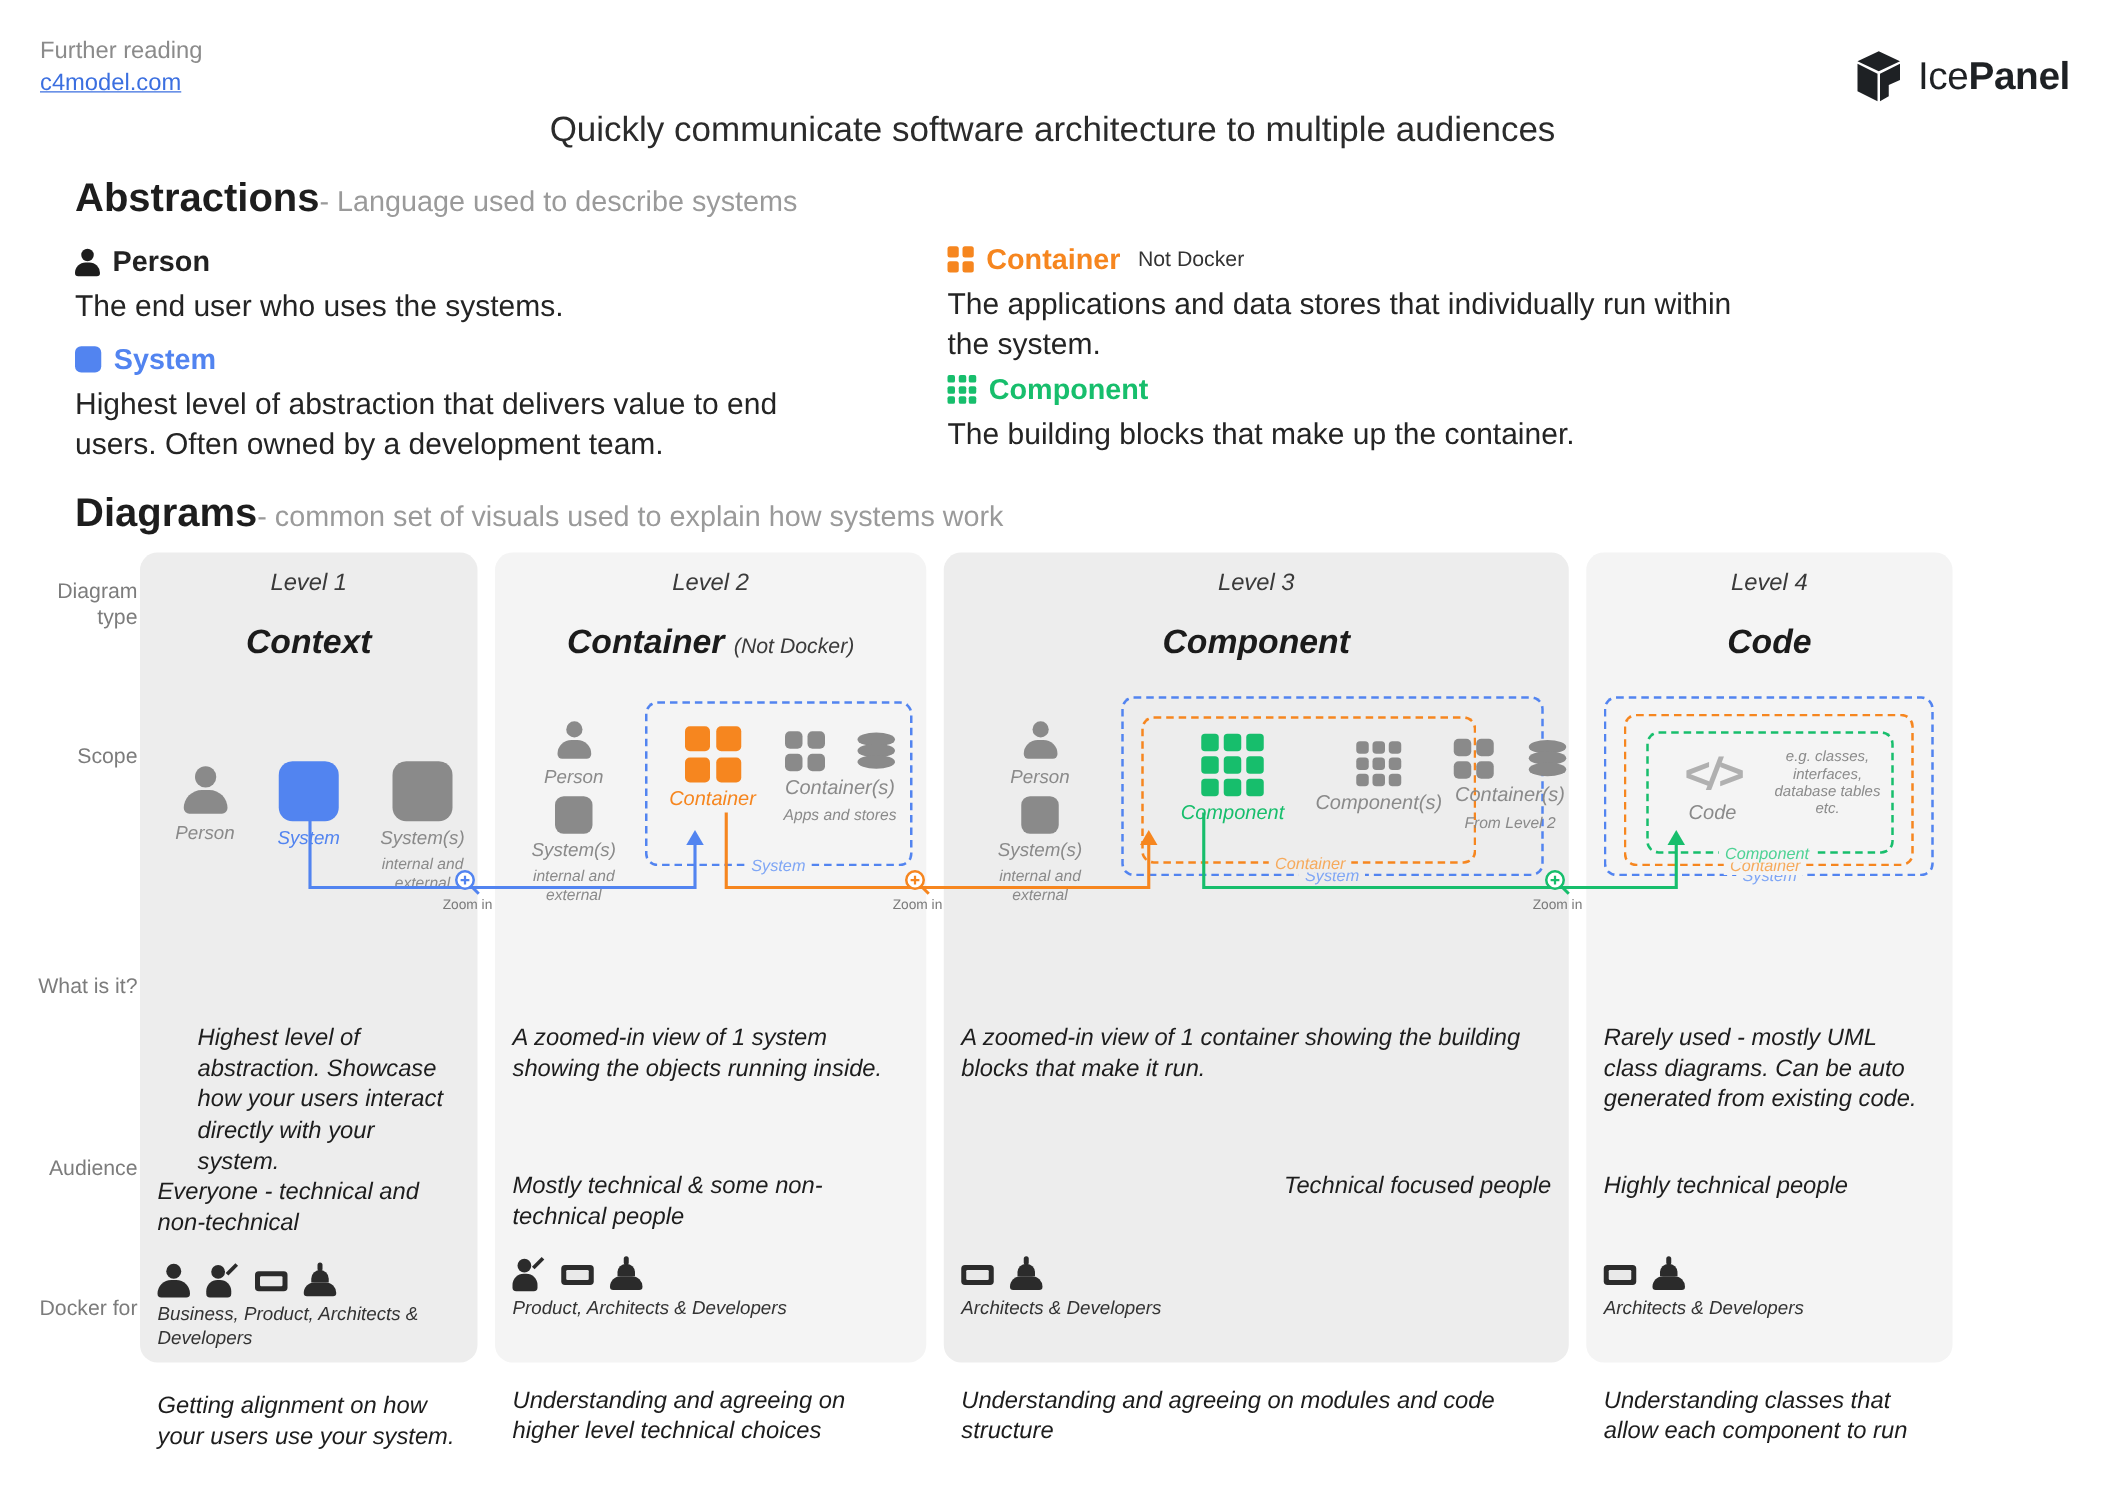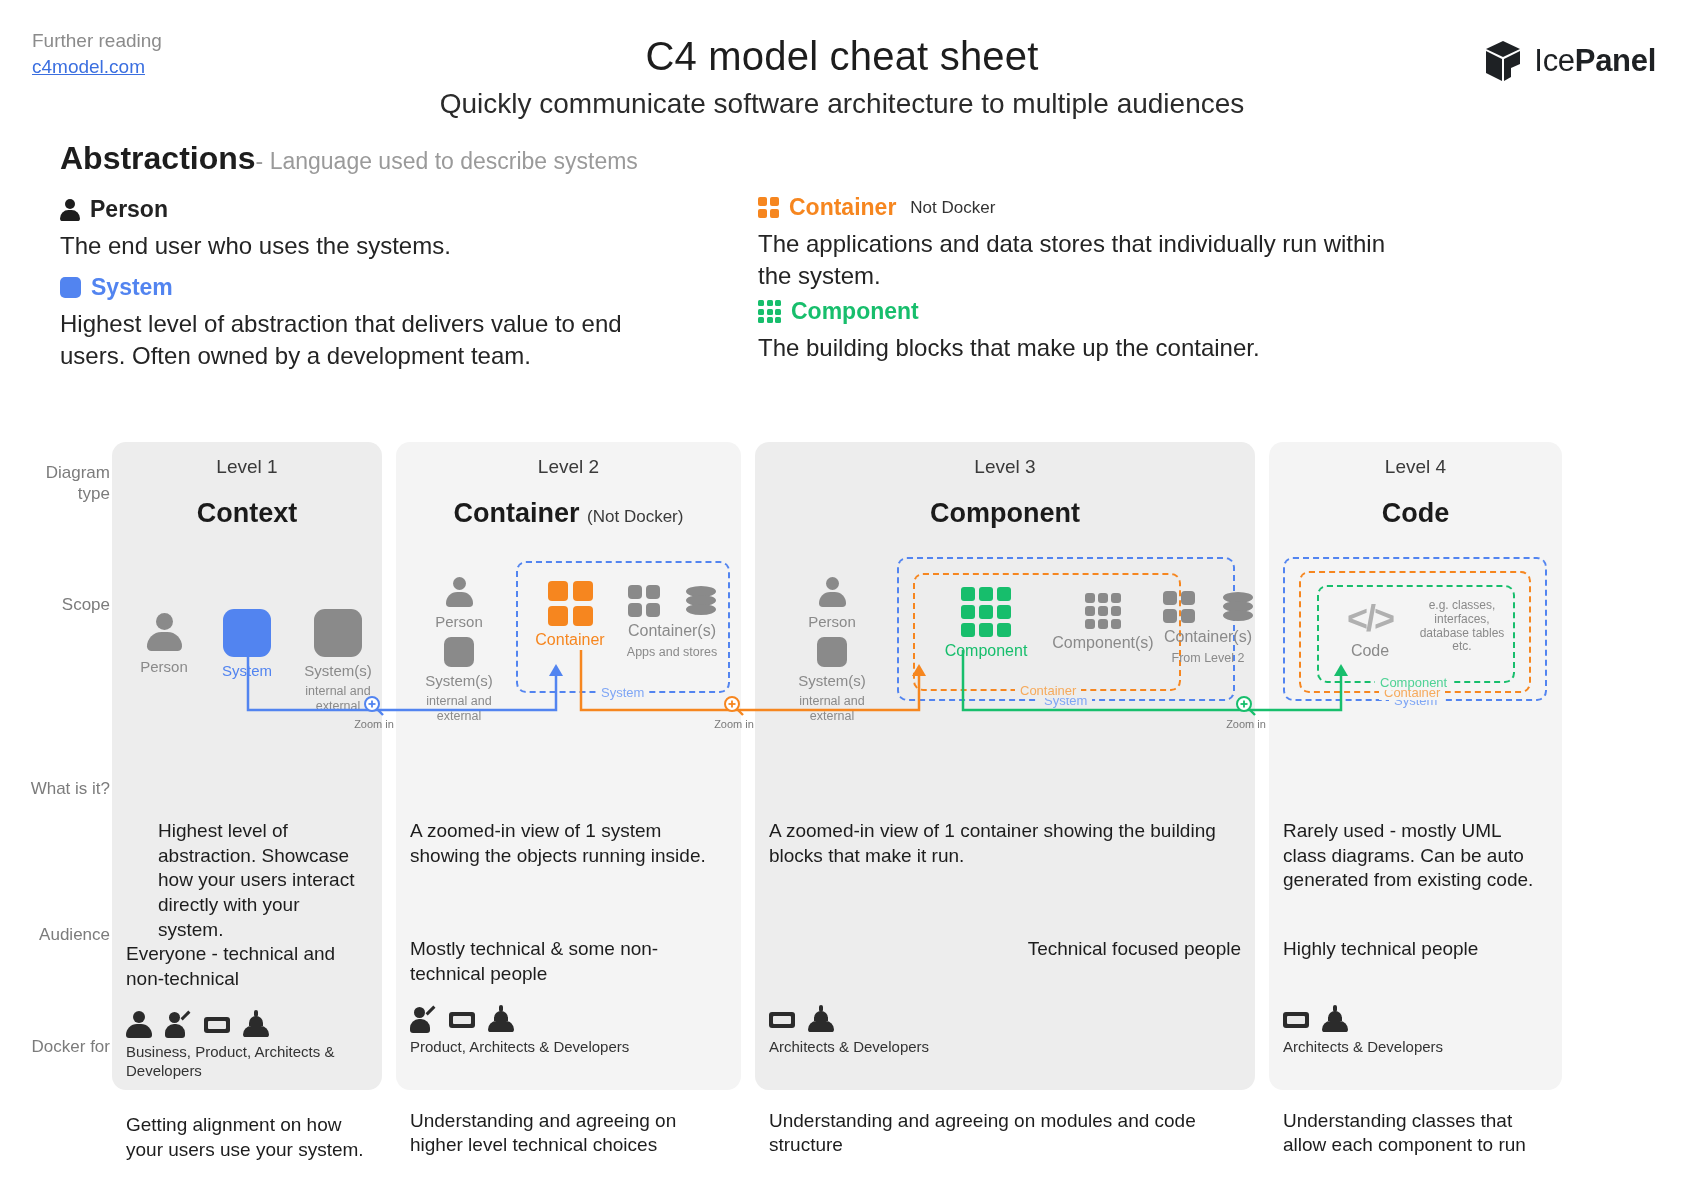--- a/index.html
+++ b/index.html
@@ -47,21 +47,21 @@
   .grid2 i { display:block; border-radius:2px; background:#F6861F; }
   .grid3 { display:inline-grid; grid-template-columns: repeat(3, 6px); grid-template-rows: repeat(3, 6px); gap:2.5px; }
   .grid3 i { display:block; border-radius:1.5px; background:#17BE6C; }
   .sq-blue { width:21px; height:21px; border-radius:5px; background:#5284F0; display:inline-block; }
 
   
   .rowlabels { position: absolute; left: 14px; width: 96px; text-align: right;
                font-size: 17px; color: #7c7c7c; line-height: 1.25; }
 
   .cards { position: absolute; left: 112px; top: 442px; display: flex; gap: 14px; }
-  .card { border-radius: 14px; position: relative; }
+  .card { border-radius: 14px; position: relative; font-style: italic; }
   .card.c1 { width: 270px; background: #ededed; }
   .card.c2 { width: 345px; background: #f4f4f4; }
   .card.c3 { width: 500px; background: #ededed; }
   .card.c4 { width: 293px; background: #f4f4f4; }
   .card-h { height: 648px; }
 
   .lvl { text-align:center; font-size:19px; color:#3a3a3a; padding-top:14px; }
   .lvlname { text-align:center; font-size:27px; font-weight:700; color:#1b1b1b; margin-top:20px; }
   .lvlname small { font-size:17px; font-weight:400; color:#3a3a3a; }
 
@@ -141,21 +141,20 @@
 </head>
 <body>
 
 <div class="page">
 
   <div class="further">
     <span class="lbl">Further reading</span>
     <a class="lnk" href="#">c4model.com</a>
   </div>
 
-  <div class="title">C4 model cheat sheet</div>
   <div class="subtitle">Quickly communicate software architecture to multiple audiences</div>
 
   <div class="brand">
     <svg width="38" height="42" viewBox="0 0 38 42">
       <path d="M19 1 L36 9 L19 17 L2 9 Z" fill="#1e2124"></path>
       <path d="M2 11 L18 19 L18 41 L2 33 Z" fill="#1e2124"></path>
       <path d="M36 11 L20 19 L20 41 L27 37 L27 28 L36 24 Z" fill="#1e2124"></path>
     </svg>
     <div class="brand-text">
       <span class="light">Ice</span><b>Panel</b>
@@ -208,20 +207,24 @@
           <i></i>
           <i></i>
           <i></i>
           <i></i>
         </span>
       <span>Component</span>
     </div>
     <div class="abs-desc">The building blocks that make up the container.</div>
   </div>
 
+  <div class="sec-head" style="left:60px; top:392px;">
+    <span class="big">Diagrams</span>
+    <span class="sub">- common set of visuals used to explain how systems work</span>
+  </div>
 
   <div class="rowlabels" style="top:462px;">Diagram type</div>
   <div class="rowlabels" style="top:594px;">Scope</div>
   <div class="rowlabels" style="top:778px;">What is it?</div>
   <div class="rowlabels" style="top:924px;">Audience</div>
   <div class="rowlabels" style="top:1036px;">Docker for</div>
 
   <div class="cards">
 
     <div class="card c1 card-h">

